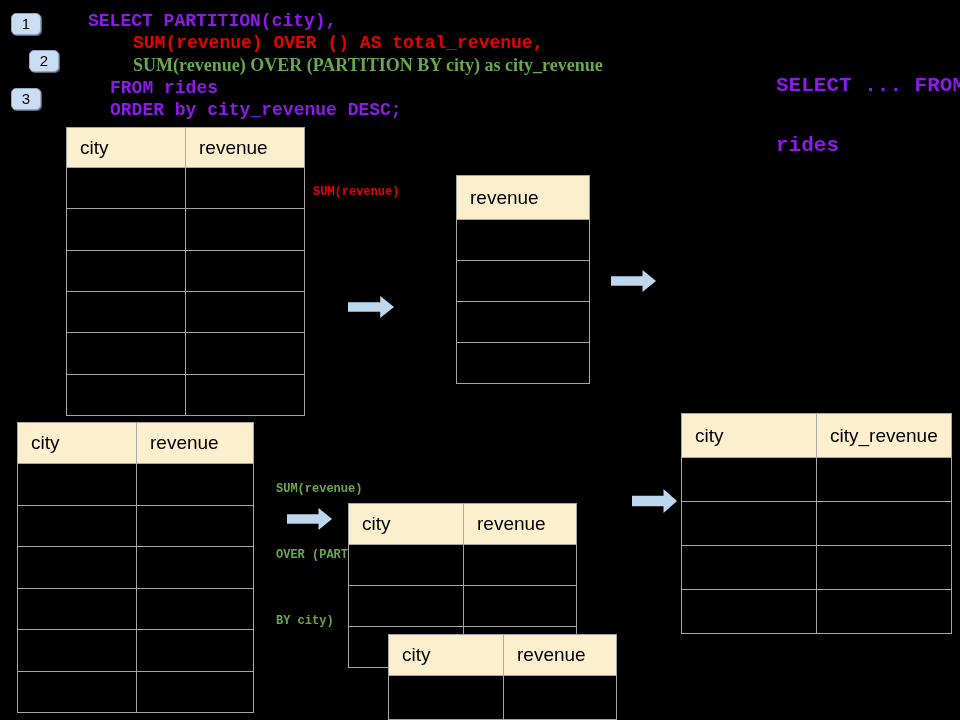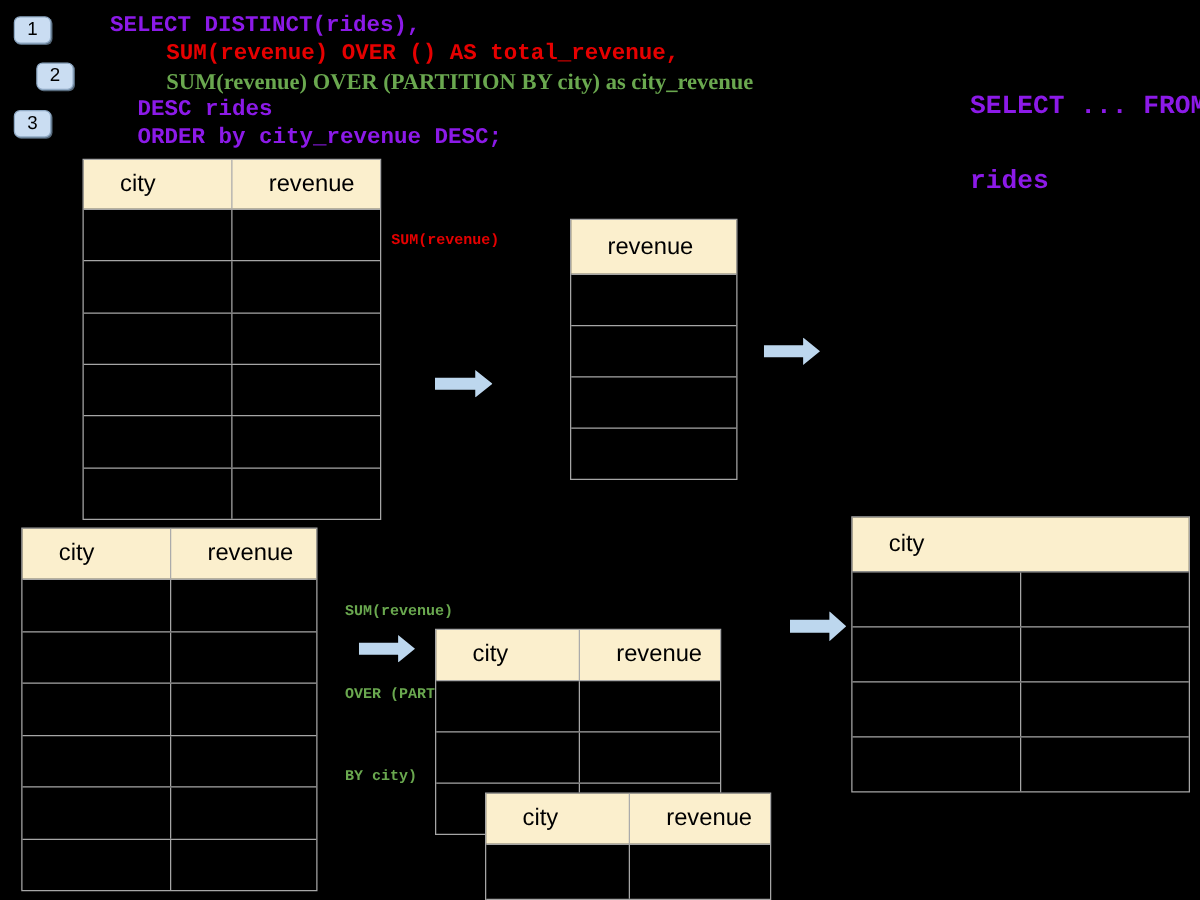--- a/index.html
+++ b/index.html
@@ -51,21 +51,21 @@
   #annot-partition{left:276px;top:434px;color:#6AA84F;}
 
   
   .dtable{
     position:absolute;box-sizing:border-box;background:#000;
     border:1px solid #A6A6A6;display:flex;flex-direction:column;
   }
   .hdr{display:flex;background:#FBEFCD;flex:none;}
   .hcell{
     box-sizing:border-box;display:flex;align-items:center;
-    padding-left:29px;font-size:19px;color:#000;overflow:hidden;
+    padding-left:13px;font-size:19px;color:#000;overflow:hidden;
   }
   .hcell.second{border-left:1px solid #ABABAB;}
   .drow{display:flex;flex:1;border-top:1px solid #A6A6A6;}
   .dcell{box-sizing:border-box;flex:1;}
   .dcell.second{border-left:1px solid #A6A6A6;}
   .colA{flex:none;}
   .colB{flex:1;}
 
   #table-source-top   {left:66px; top:127px;width:239px;height:289px;}
   #table-source-top    .hdr{height:39px;}
@@ -95,24 +95,24 @@
   #arrow-3{left:287px;top:508px;width:45px;height:22px;}
   #arrow-4{left:632px;top:489px;width:45px;height:24px;}
 </style>
 </head>
 <body>
 
 <div class="badge" id="badge-1">1</div>
 <div class="badge" id="badge-2">2</div>
 <div class="badge" id="badge-3">3</div>
 
-<div class="code-line c-purple" id="sql-line-1">SELECT DISTINCT(rides),</div>
+<div class="code-line c-purple" id="sql-line-1">SELECT PARTITION(city),</div>
 <div class="code-line c-red" id="sql-line-2">SUM(revenue) OVER () AS total_revenue,</div>
 <div class="code-line c-green" id="sql-line-3">SUM(revenue) OVER (PARTITION BY city) as city_revenue</div>
-<div class="code-line c-purple" id="sql-line-4">DESC rides</div>
+<div class="code-line c-purple" id="sql-line-4">FROM rides</div>
 <div class="code-line c-purple" id="sql-line-5">ORDER by city_revenue DESC;</div>
 
 <div class="side-note">
   <div>SELECT ... FROM</div>
   <div>rides</div>
 </div>
 
 <div class="annot" id="annot-total">
   <div>SUM(revenue)</div>
 </div>
@@ -230,20 +230,21 @@
   <div class="drow">
       <div class="dcell colA"></div>
       <div class="dcell colB second"></div>
     </div>
   <div class="drow"></div>
 </div>
 
 <div class="dtable" id="table-city-result">
   <div class="hdr">
     <div class="hcell colA">city</div>
+    <div class="hcell colB second">city_revenue</div>
   </div>
   <div class="drow">
       <div class="dcell colA"></div>
       <div class="dcell colB second"></div>
     </div>
   <div class="drow">
       <div class="dcell colA"></div>
       <div class="dcell colB second"></div>
     </div>
   <div class="drow">

